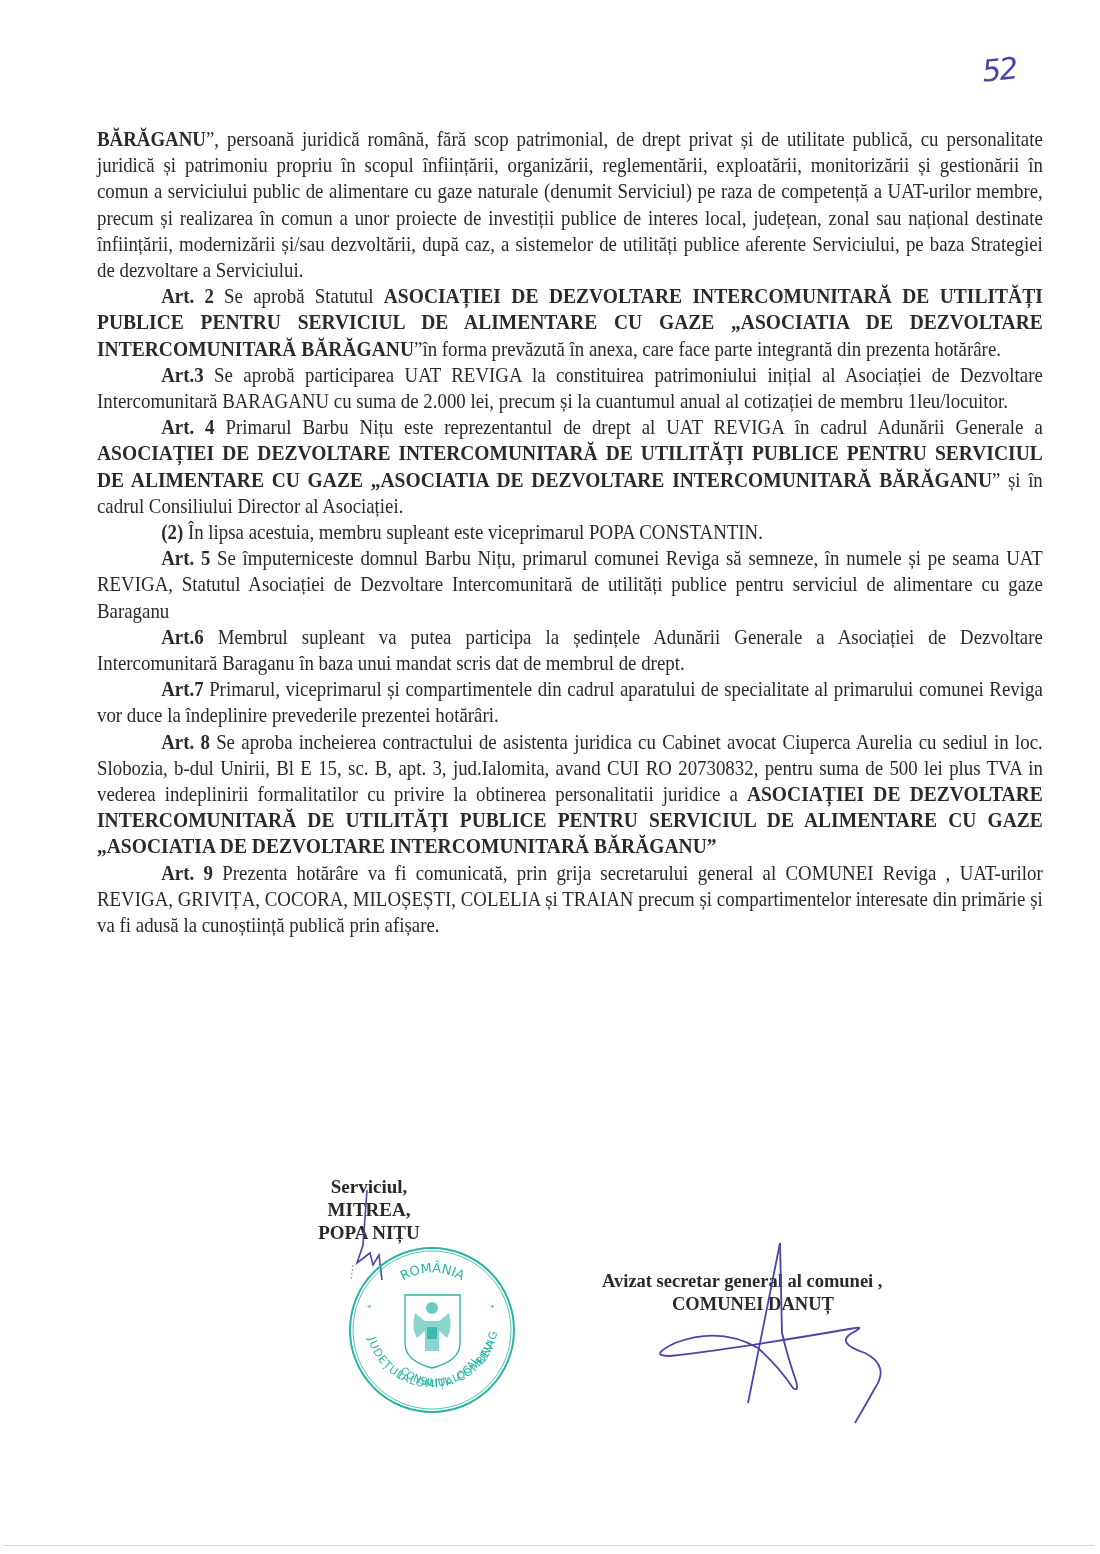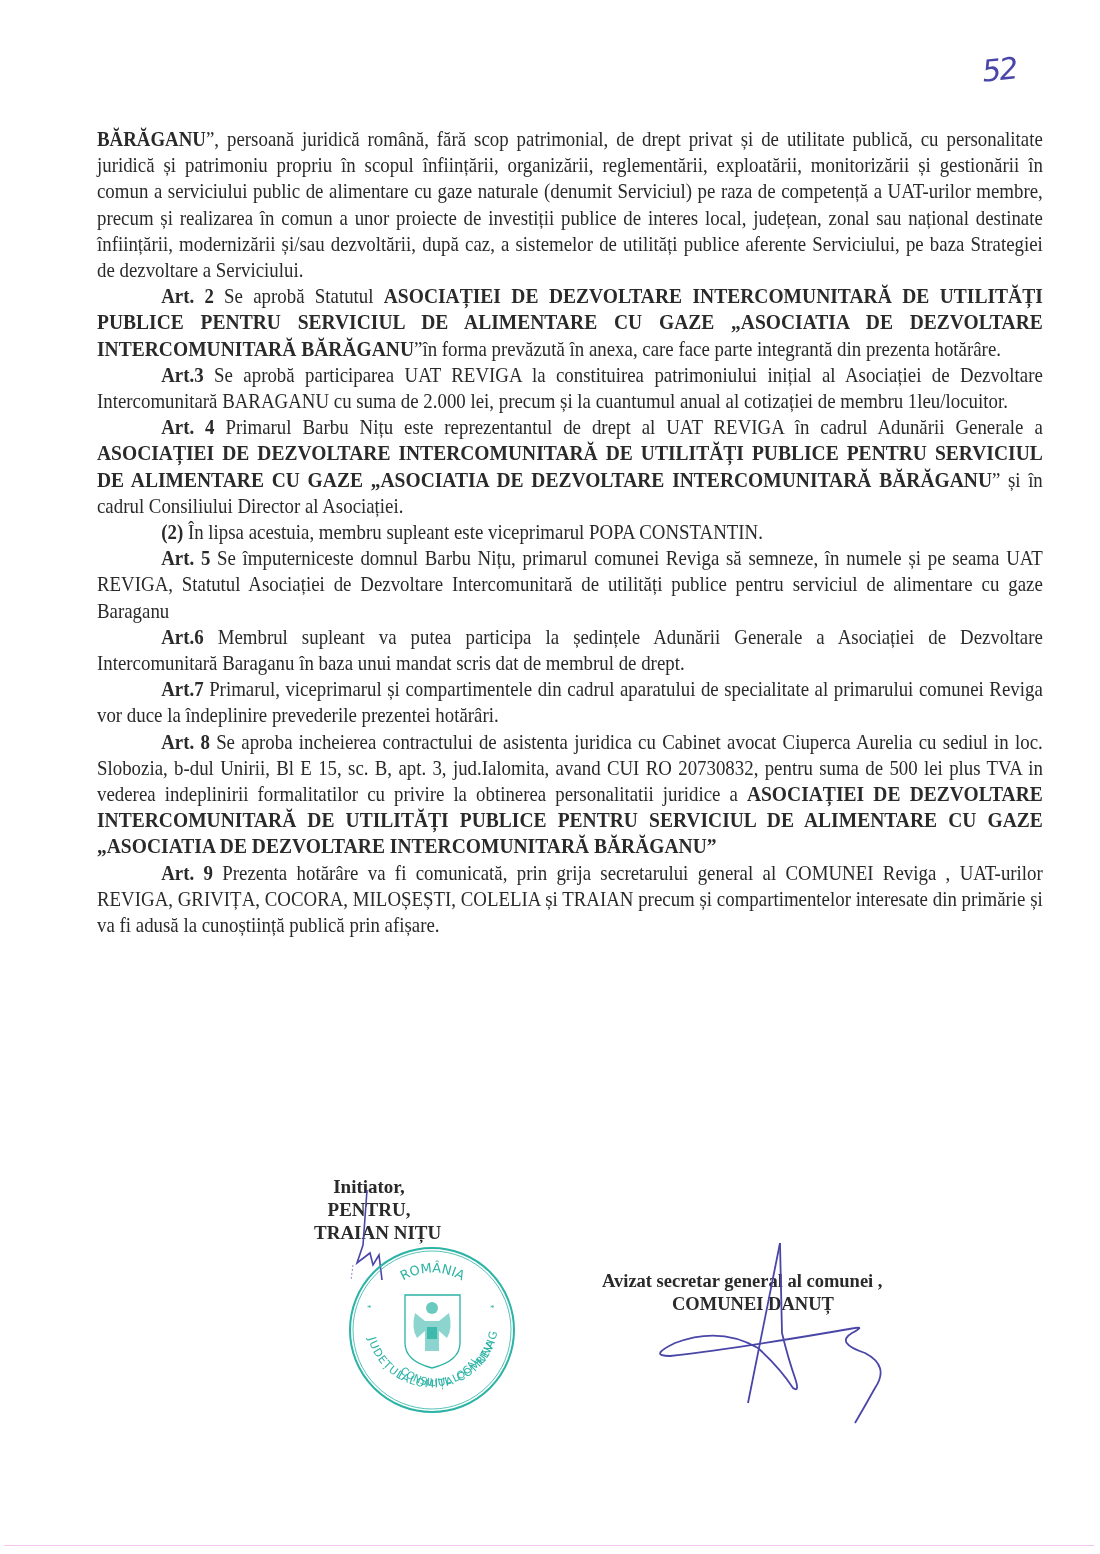--- a/index.html
+++ b/index.html
@@ -47,23 +47,23 @@
     <p class="indent"><b>Art. 4</b><span> Primarul Barbu Nițu este reprezentantul de drept al UAT REVIGA în cadrul Adunării Generale a </span><b class="caps">ASOCIAȚIEI DE DEZVOLTARE INTERCOMUNITARĂ DE UTILITĂȚI PUBLICE PENTRU SERVICIUL DE ALIMENTARE CU GAZE „ASOCIATIA DE DEZVOLTARE INTERCOMUNITARĂ BĂRĂGANU</b><span>” și în cadrul Consiliului Director al Asociației.</span></p>
     <p class="indent"><b>(2)</b><span> În lipsa acestuia, membru supleant este viceprimarul POPA CONSTANTIN.</span></p>
     <p class="indent"><b>Art. 5</b><span> Se împuterniceste domnul Barbu Nițu, primarul comunei Reviga să semneze, în numele și pe seama UAT REVIGA, Statutul Asociației de Dezvoltare Intercomunitară de utilități publice pentru serviciul de alimentare cu gaze Baraganu</span></p>
     <p class="indent"><b>Art.6</b><span> Membrul supleant va putea participa la ședințele Adunării Generale a Asociației de Dezvoltare Intercomunitară Baraganu în baza unui mandat scris dat de membrul de drept.</span></p>
     <p class="indent"><b>Art.7</b><span>  Primarul, viceprimarul și compartimentele din cadrul aparatului de specialitate al primarului comunei Reviga vor duce la îndeplinire prevederile prezentei hotărâri.</span></p>
     <p class="indent"><b>Art. 8</b><span> Se aproba incheierea contractului de asistenta juridica cu Cabinet avocat Ciuperca Aurelia cu sediul in loc. Slobozia, b-dul Unirii, Bl E 15, sc. B, apt. 3, jud.Ialomita, avand CUI RO 20730832, pentru suma de 500 lei plus TVA in vederea indeplinirii formalitatilor cu privire la obtinerea personalitatii juridice a </span><b class="caps">ASOCIAȚIEI DE DEZVOLTARE INTERCOMUNITARĂ DE UTILITĂȚI PUBLICE PENTRU SERVICIUL DE ALIMENTARE CU GAZE „ASOCIATIA DE DEZVOLTARE INTERCOMUNITARĂ BĂRĂGANU”</b></p>
     <p class="indent"><b>Art. 9</b><span> Prezenta hotărâre va fi comunicată, prin grija secretarului general al COMUNEI Reviga ,  UAT-urilor REVIGA, GRIVIȚA, COCORA, MILOȘEȘTI, COLELIA și TRAIAN precum și compartimentelor interesate din primărie și va fi adusă la cunoștiință publică prin afișare.</span></p>
   </div>
 
 <div class="sig-left">
-  <div>Initiator,</div>
-  <div>PENTRU,</div>
-  <div>TRAIAN NIȚU</div>
+  <div>Serviciul,</div>
+  <div>MITREA,</div>
+  <div>POPA NIȚU</div>
 </div>
 
 <svg class="signature" style="left:345px;top:1185px" width="60" height="110" viewBox="0 0 60 110">
   <path d="M22 5 L18 60 L12 78 L25 68 L28 80 L34 70 L37 95" fill="none" stroke="#4a46a8" stroke-width="1.6"></path>
   <path d="M8 80 L6 95" fill="none" stroke="#8a88c8" stroke-width="1" stroke-dasharray="2 2"></path>
 </svg>
 
 <svg class="stamp" width="175" height="175" viewBox="0 0 175 175">
   <defs>
     <path id="arcTop" d="M 30 87 A 57 57 0 0 1 145 87"></path>

